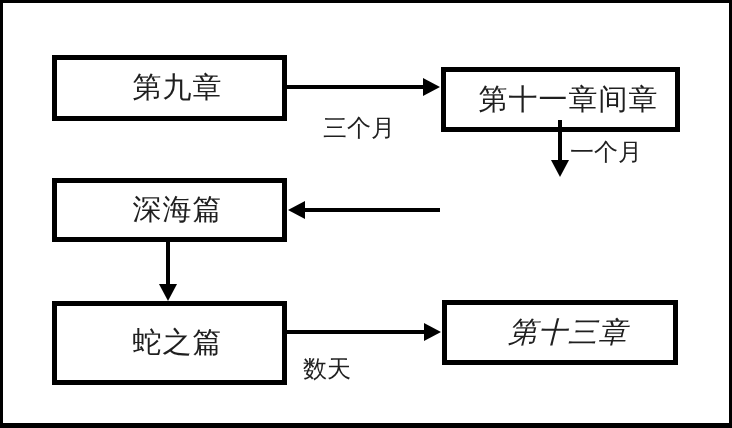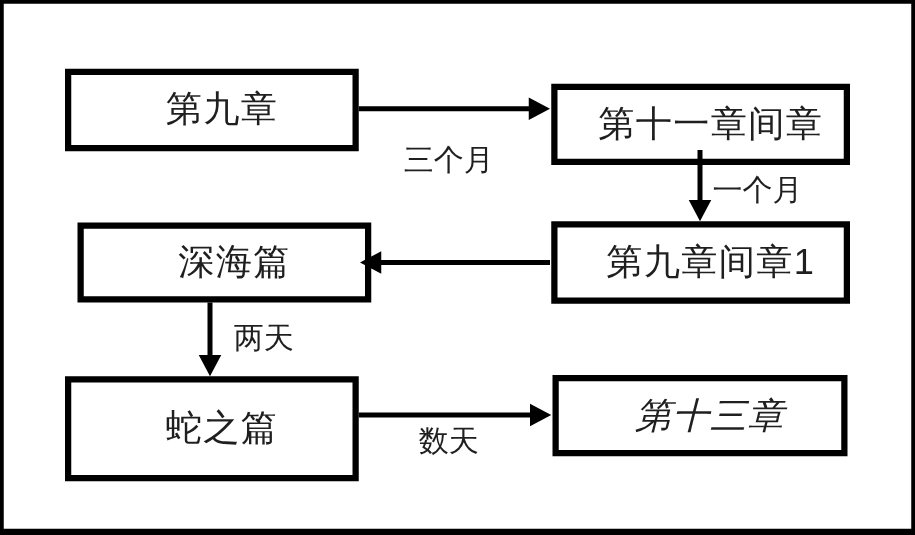--- a/index.html
+++ b/index.html
@@ -28,58 +28,57 @@
     justify-content: center;
     font-size: 29px;
     font-weight: 300;
     color: #1f1f1f;
     letter-spacing: 1px;
     white-space: nowrap;
     padding-left: 16px;
   }
   .n1 { left: 49px;  top: 52px;  width: 235px; height: 66px; }
   .n2 { left: 438px; top: 52px;  width: 239px; height: 65px; margin-top: 12px; }
-  .n3 { left: 59px;  top: 175px; width: 235px; height: 64px; }
+  .n3 { left: 49px;  top: 175px; width: 235px; height: 64px; }
   .n4 { left: 438px; top: 174px; width: 239px; height: 66px; }
   .n5 { left: 49px;  top: 298px; width: 235px; height: 84px; }
   .n6 { left: 439px; top: 297px; width: 236px; height: 65px; font-style: italic; }
 
   .edge-label {
     position: absolute;
     font-size: 24px;
     font-weight: 300;
     color: #1f1f1f;
     white-space: nowrap;
   }
   .e1 { left: 300px; top: 109px; width: 112px; text-align: center; }
   .e2 { left: 567px; top: 133px; }
   .e3 { left: 300px; top: 230px; width: 112px; text-align: center; }
   .e4 { left: 184px; top: 251px; }
-  .e5 { left: 300px; top: 334px; width: 112px; text-align: center; }
+  .e5 { left: 300px; top: 350px; width: 112px; text-align: left; }
 
   .arrows {
     position: absolute;
     left: 0;
     top: 0;
     width: 732px;
     height: 428px;
     pointer-events: none;
   }
   .arrows line    { stroke: #000000; stroke-width: 4; }
   .arrows polygon { fill: #000000; }
 </style>
 </head>
 <body>
 
 <div class="canvas">
 
   <div class="node n1">第九章</div>
   <div class="node n2">第十一章间章</div>
   <div class="node n3">深海篇</div>
-  <div class="node n4">第九章间章1</div>
   <div class="node n5">蛇之篇</div>
   <div class="node n6">第十三章</div>
 
   <svg class="arrows" viewBox="0 0 732 428" xmlns="http://www.w3.org/2000/svg">
     <g>
       <line x1="284" y1="84" x2="422" y2="84"></line>
       <polygon points="437,84 420,75 420,93"></polygon>
     </g>
     <g>
       <line x1="557" y1="117" x2="557" y2="159"></line>
@@ -94,16 +93,15 @@
       <polygon points="156,281 174,281 165,298"></polygon>
     </g>
     <g>
       <line x1="284" y1="329" x2="423" y2="329"></line>
       <polygon points="438,329 421,320 421,338"></polygon>
     </g>
   </svg>
 
   <div class="edge-label e2">一个月</div>
   <div class="edge-label e1">三个月</div>
-  <div class="edge-label e4">两天</div>
   <div class="edge-label e5">数天</div>
 
 </div>
 
 </body></html>

